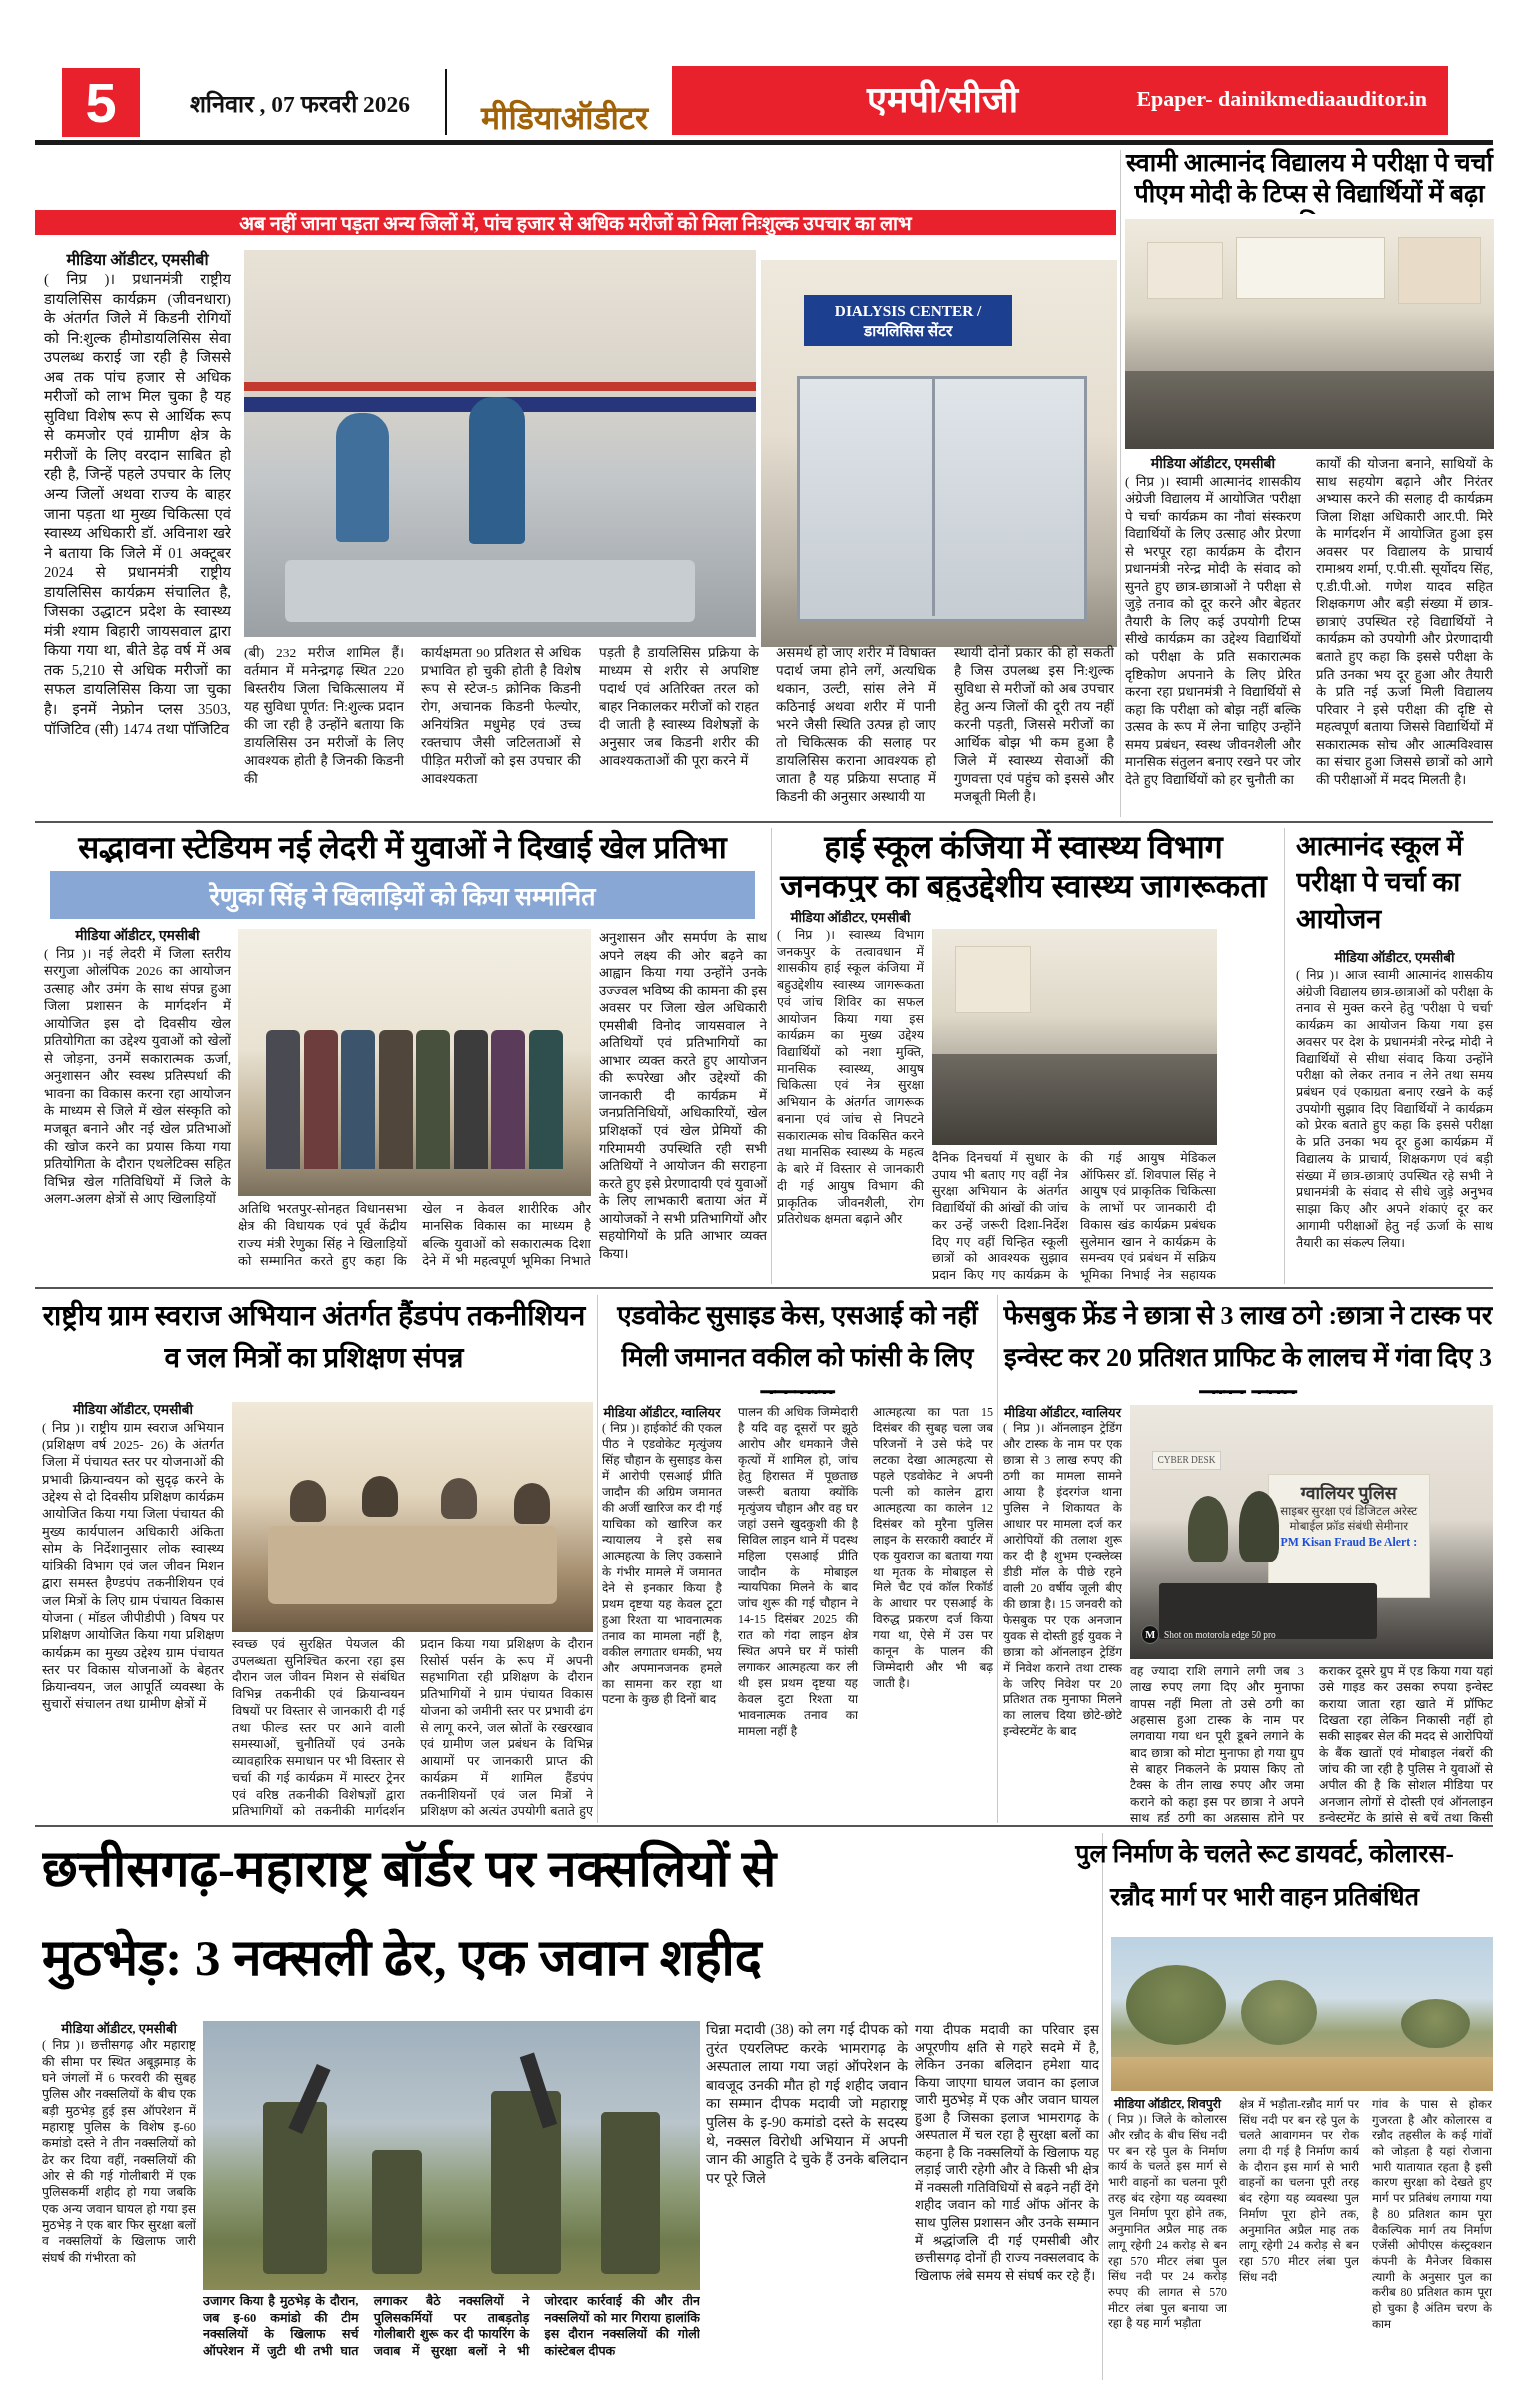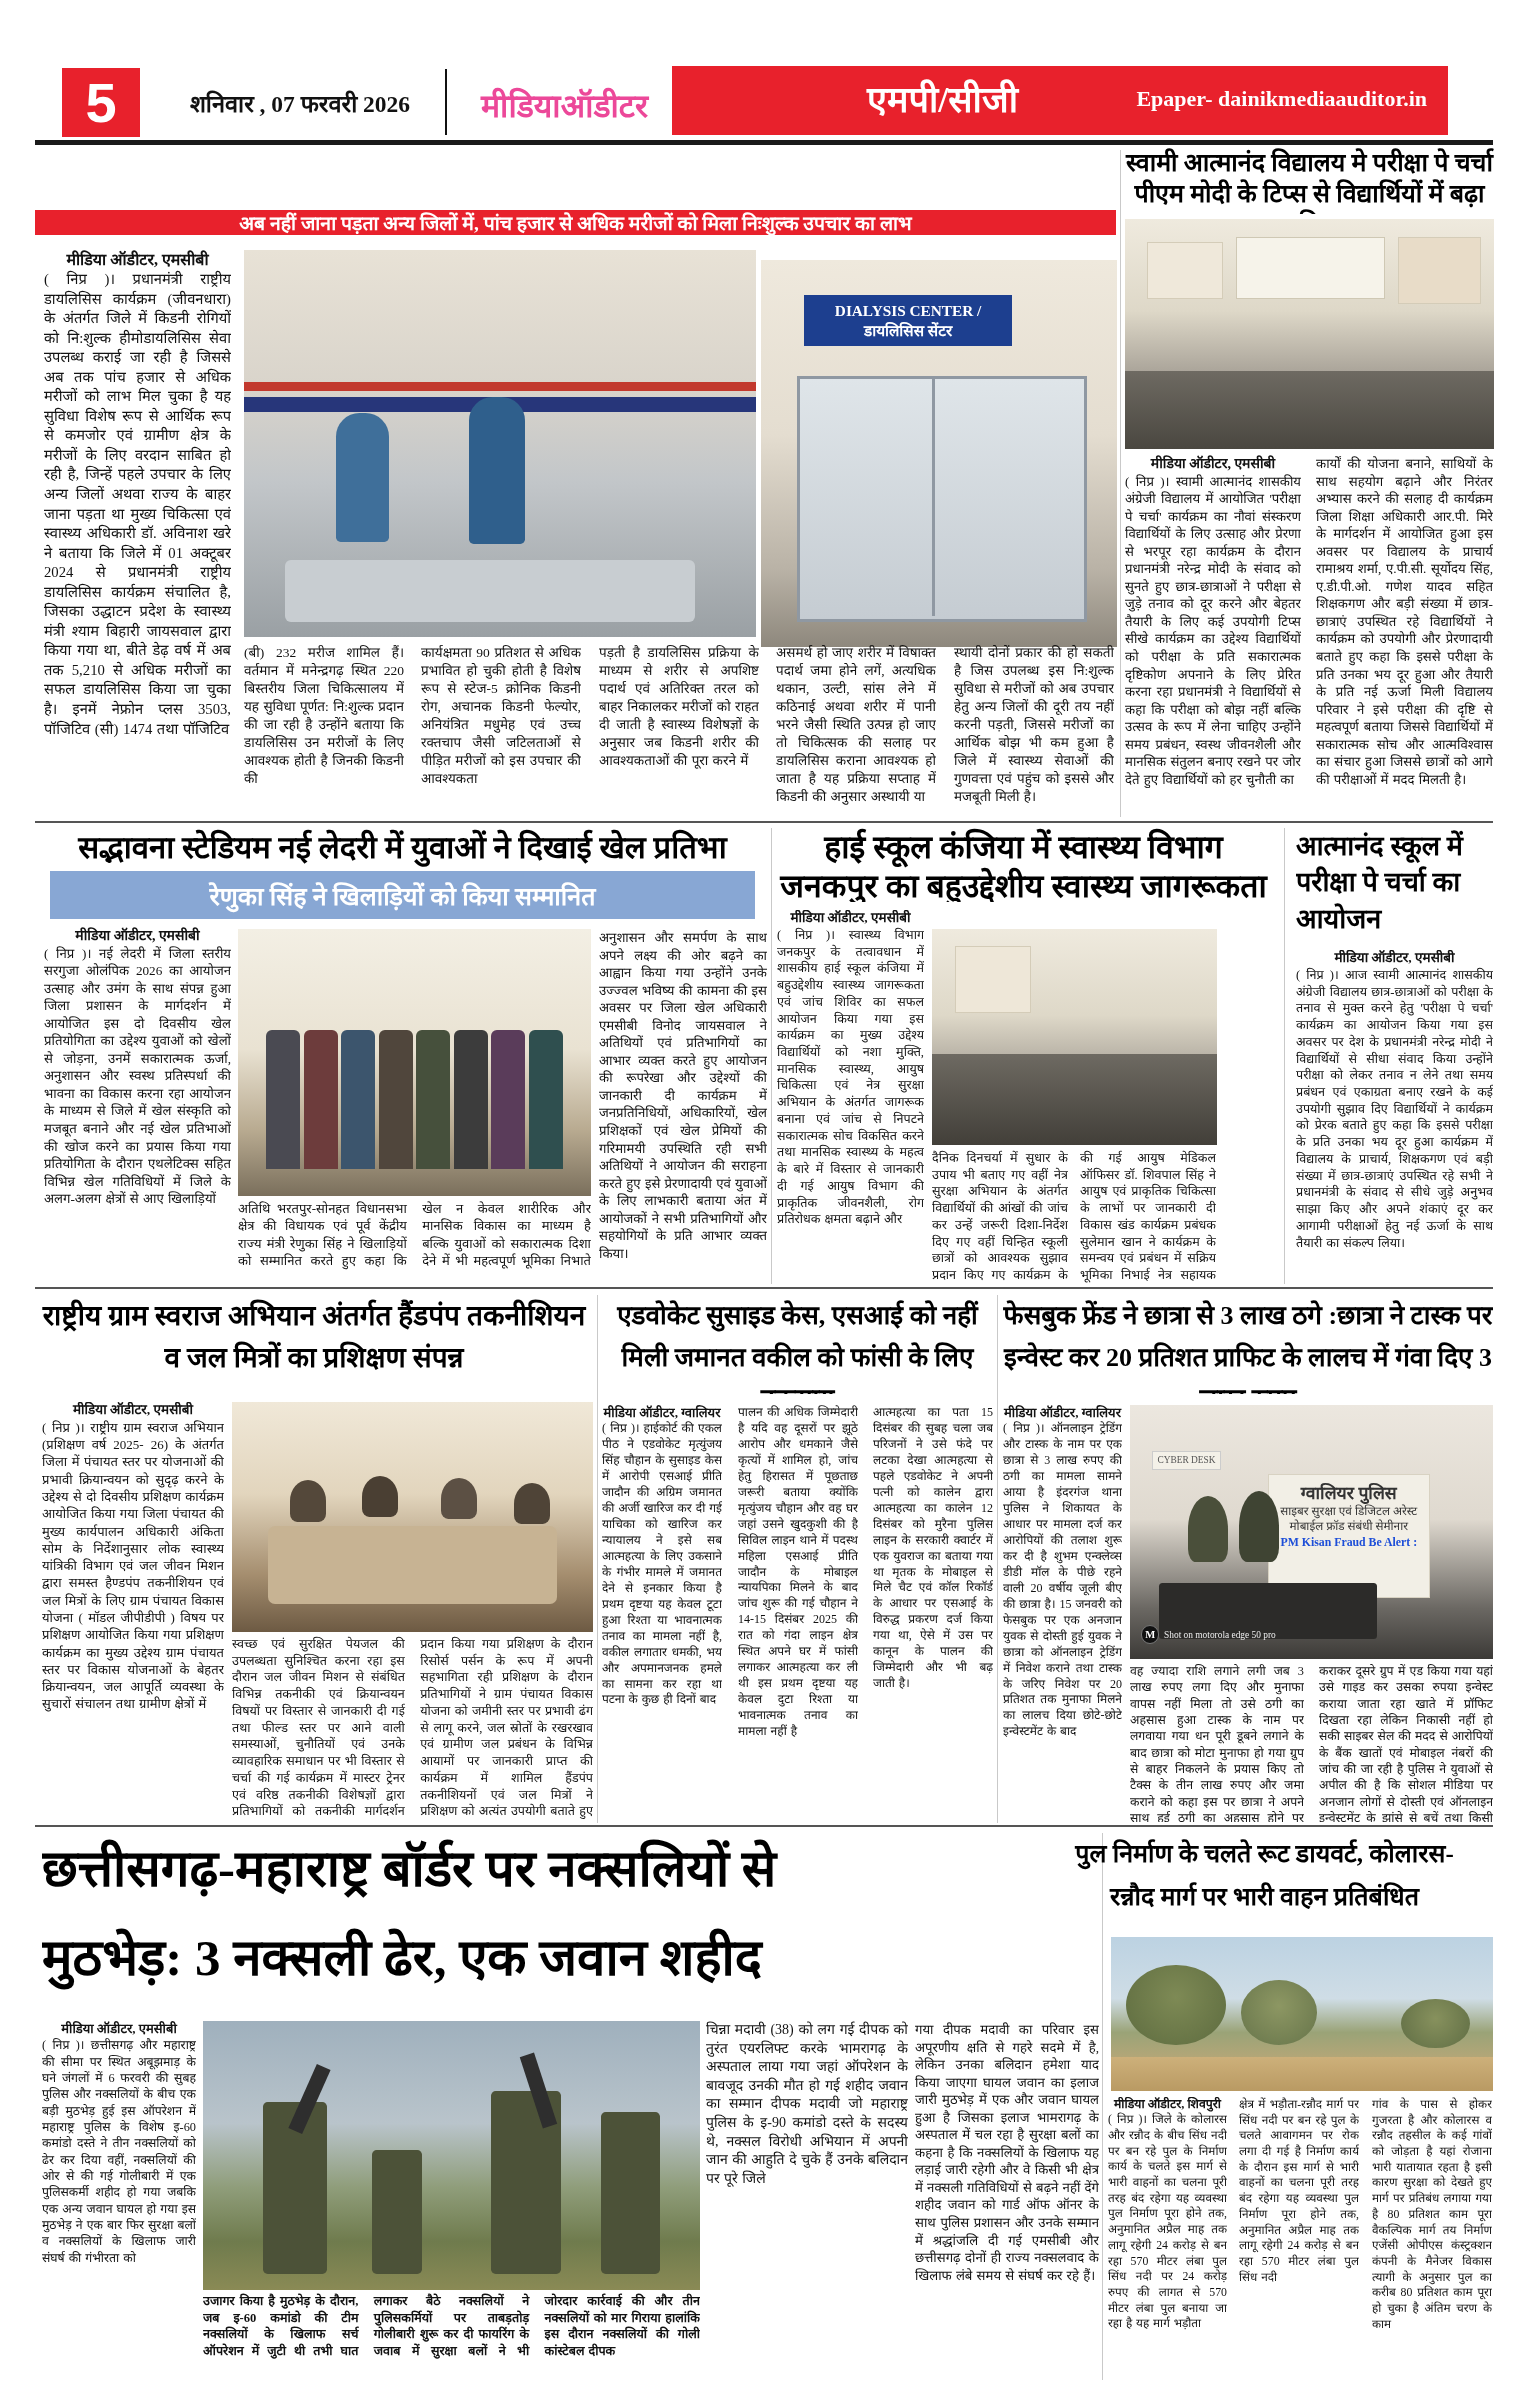--- a/index.html
+++ b/index.html
@@ -12,21 +12,21 @@
   .kicker-blue{background:#88a7d4;color:#fff;font-weight:bold;display:flex;align-items:center;justify-content:center;text-align:center;}
   .byline{font-weight:bold;text-align:center;line-height:1.25;}
   .btxt{text-align:justify;line-height:1.33;overflow:hidden;word-spacing:0.9px;}
   .photo{overflow:hidden;position:absolute;}
   .vrule{background:#c9c9c9;width:1.2px;position:absolute;}
   .hrule{background:#1a1a1a;position:absolute;}
   .cols2{column-count:2;column-gap:15.3px;}
   .cols3{column-count:3;column-gap:15.3px;font-weight:bold;}
   
   .pagenum{background:#e8212c;color:#fff;font-weight:bold;display:flex;align-items:center;justify-content:center;}
-  .masthead{color:#ec4899;font-weight:bold;}
+  .masthead{color:#a16207;font-weight:bold;margin-top:12px;}
   .redband{background:#e8212c;color:#fff;}
   
   .ph-ward{background:linear-gradient(180deg,#e8e2d6 0%,#d9d4cb 35%,#c2c6c9 60%,#9aa0a4 100%);}
   .ph-ward .stripe{position:absolute;left:0;right:0;height:15.3px;background:#27367a;top:38%;}
   .ph-ward .stripe2{position:absolute;left:0;right:0;height:9.4px;background:#c2392e;top:34%;}
   .ph-entry{background:linear-gradient(180deg,#efe9dd 0%,#e4ddd0 45%,#b9b2a6 80%,#8e887d 100%);}
   .signboard{position:absolute;top:9%;left:12%;width:56%;background:#1d3f8f;color:#fff;font-weight:bold;
              text-align:center;padding:5.9px 4.7px;font-size:15.3px;line-height:1.3;}
   .ph-class{background:linear-gradient(180deg,#efeade 0%,#ded8c8 40%,#9a948b 75%,#5f5b54 100%);}
   .ph-class .banner{position:absolute;top:8%;left:30%;width:40%;height:26%;background:#f6f3ea;border:1.2px solid #cfc8b4;}

